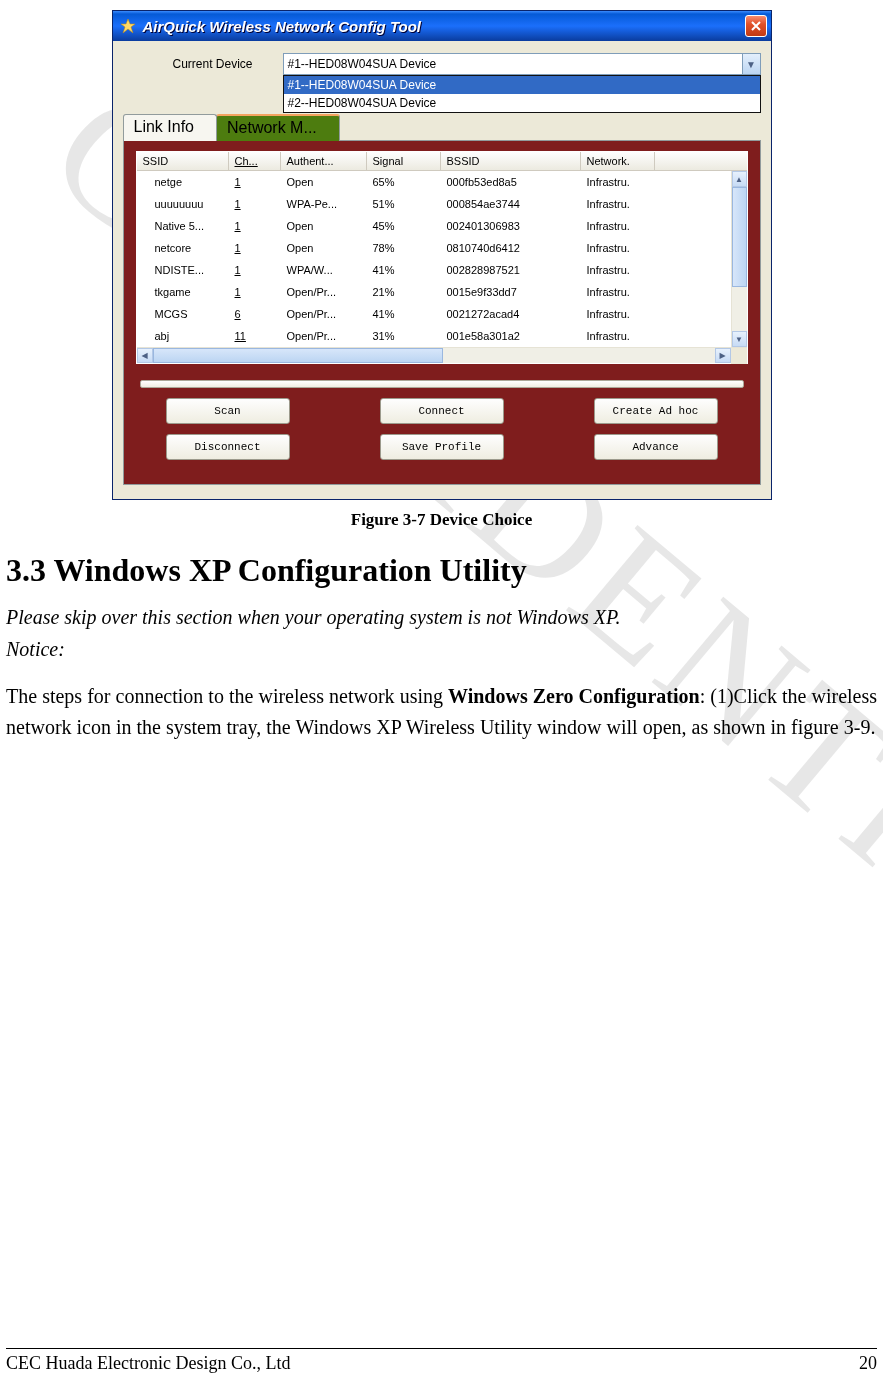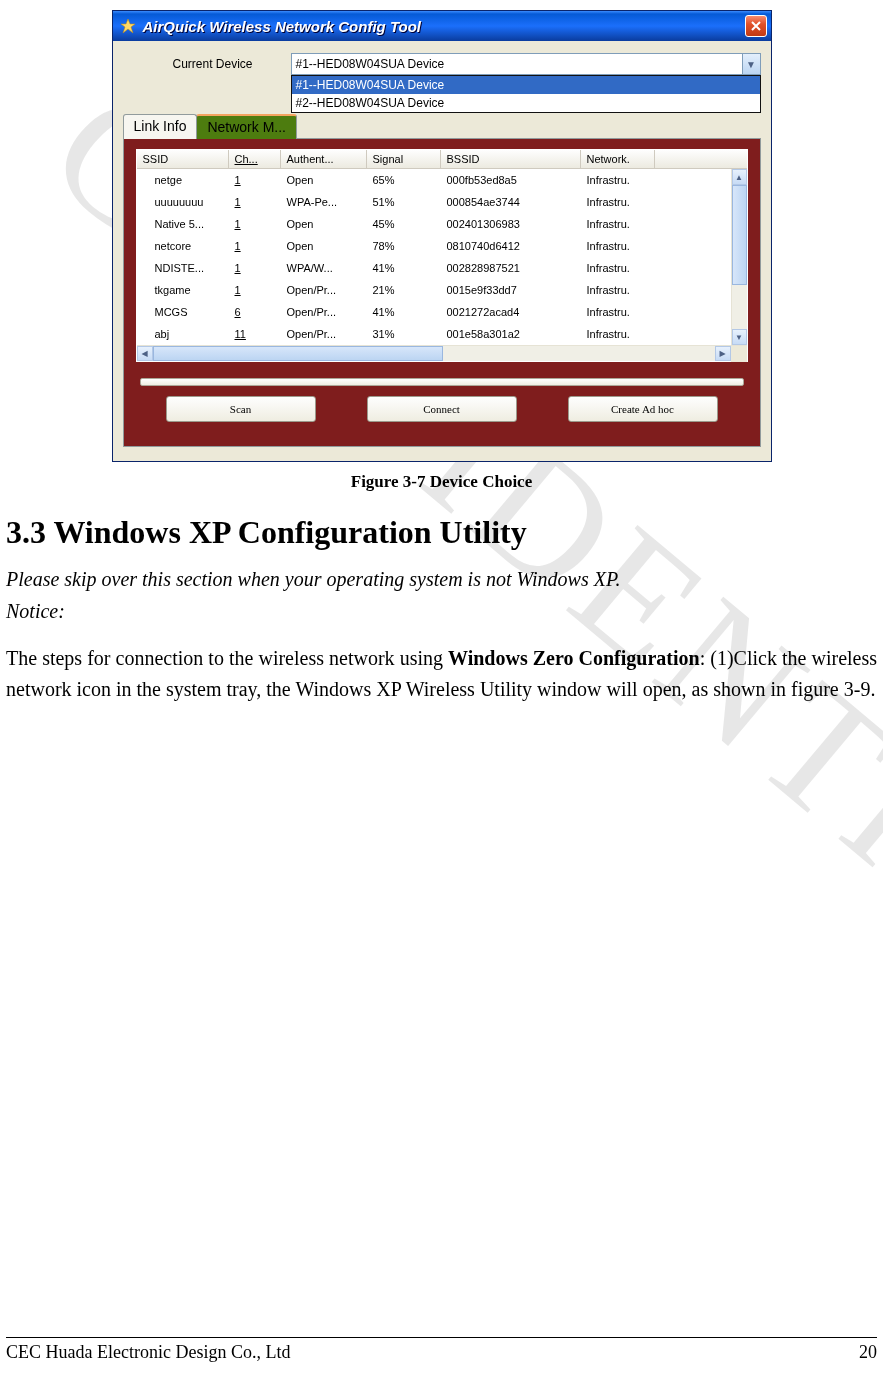--- a/index.html
+++ b/index.html
@@ -66,21 +66,20 @@
     border-radius: 3px;
     color: #fff;
     font-weight: bold;
     display: flex; align-items: center; justify-content: center;
     font-size: 14px;
   }
   .client { padding: 8px 10px 14px 10px; }
   .row-device {
     display: flex; align-items: center;
     margin: 4px 0 4px 20px;
-    gap: 8px;
   }
   .row-device .lbl { width: 140px; text-align: center; }
   .combo-wrap { flex: 1; position: relative; }
   .combo {
     height: 22px;
     background: #fff;
     border: 1px solid #7f9db9;
     display: flex; align-items: center;
     padding: 0 0 0 4px;
   }
@@ -106,24 +105,24 @@
     display: flex;
     margin: 0 0 0 0;
     position: relative;
     top: 1px;
     z-index: 1;
   }
   .tab {
     border: 1px solid #919b9c;
     border-bottom: none;
     background: #f7f6f0;
-    padding: 3px 10px 4px 10px;
+    padding: 3px 22px 4px 10px;
     margin-right: -1px;
     border-radius: 3px 3px 0 0;
-    font-size: 14px;
+    font-size: 16px;
   }
   .tab.active {
     background: #4d7c0f;
     border-top: 2px solid #f4a460;
     z-index: 3;
     position: relative;
   }
   .panel {
     border: 1px solid #919b9c;
     background: #7f1d1d;
@@ -208,25 +207,25 @@
     border: 1px solid #aca899;
     border-radius: 2px;
     background: linear-gradient(to bottom, #fff, #f0eee3);
   }
   .btn-rows { margin: 8px 30px 0 30px; }
   .btn-row {
     display: flex; justify-content: space-between;
     margin-bottom: 10px;
   }
   .xpbtn {
-    width: 150px; height: 26px;
+    width: 124px; height: 26px;
     background: linear-gradient(to bottom, #fefefe, #efede1);
     border: 1px solid #9c9a8c;
     border-radius: 3px;
-    font-family: Liberation Serif, serif;
+    font-family: Liberation Mono, monospace;
     font-size: 11px;
     display: flex; align-items: center; justify-content: center;
   }
   .fig-cap {
     margin-top: 10px;
     font-weight: bold;
     font-family: "Times New Roman", serif;
     font-size: 17px;
     position: relative;
     z-index: 1;
@@ -253,21 +252,21 @@
     font-size: 20px;
     line-height: 1.55;
     text-align: justify;
     margin-top: 18px;
     position: relative;
     z-index: 1;
   }
   .footer {
     position: absolute;
     left: 6px; right: 6px;
-    bottom: 27px;
+    bottom: 16px;
     border-top: 1px solid #000;
     padding-top: 4px;
     display: flex; justify-content: space-between;
     font-family: "Times New Roman", serif;
     font-size: 18px;
   }
   
   .w-ssid { width: 92px; }
   .w-ch { width: 52px; text-decoration: underline; }
   .w-auth { width: 86px; }
@@ -412,20 +411,25 @@
           </div>
 
           <div class="groove"></div>
 
           <div class="btn-rows">
             <div class="btn-row">
               <div class="xpbtn">Scan</div>
               <div class="xpbtn">Connect</div>
               <div class="xpbtn">Create Ad hoc</div>
             </div>
+            <div class="btn-row">
+              <div class="xpbtn">Disconnect</div>
+              <div class="xpbtn">Save Profile</div>
+              <div class="xpbtn">Advance</div>
+            </div>
           </div>
         </div>
 
       </div>
     </div>
 
     <div class="fig-cap">Figure 3-7 Device Choice</div>
   </div>
 
   <div class="h-section">3.3 Windows XP Configuration Utility</div>

